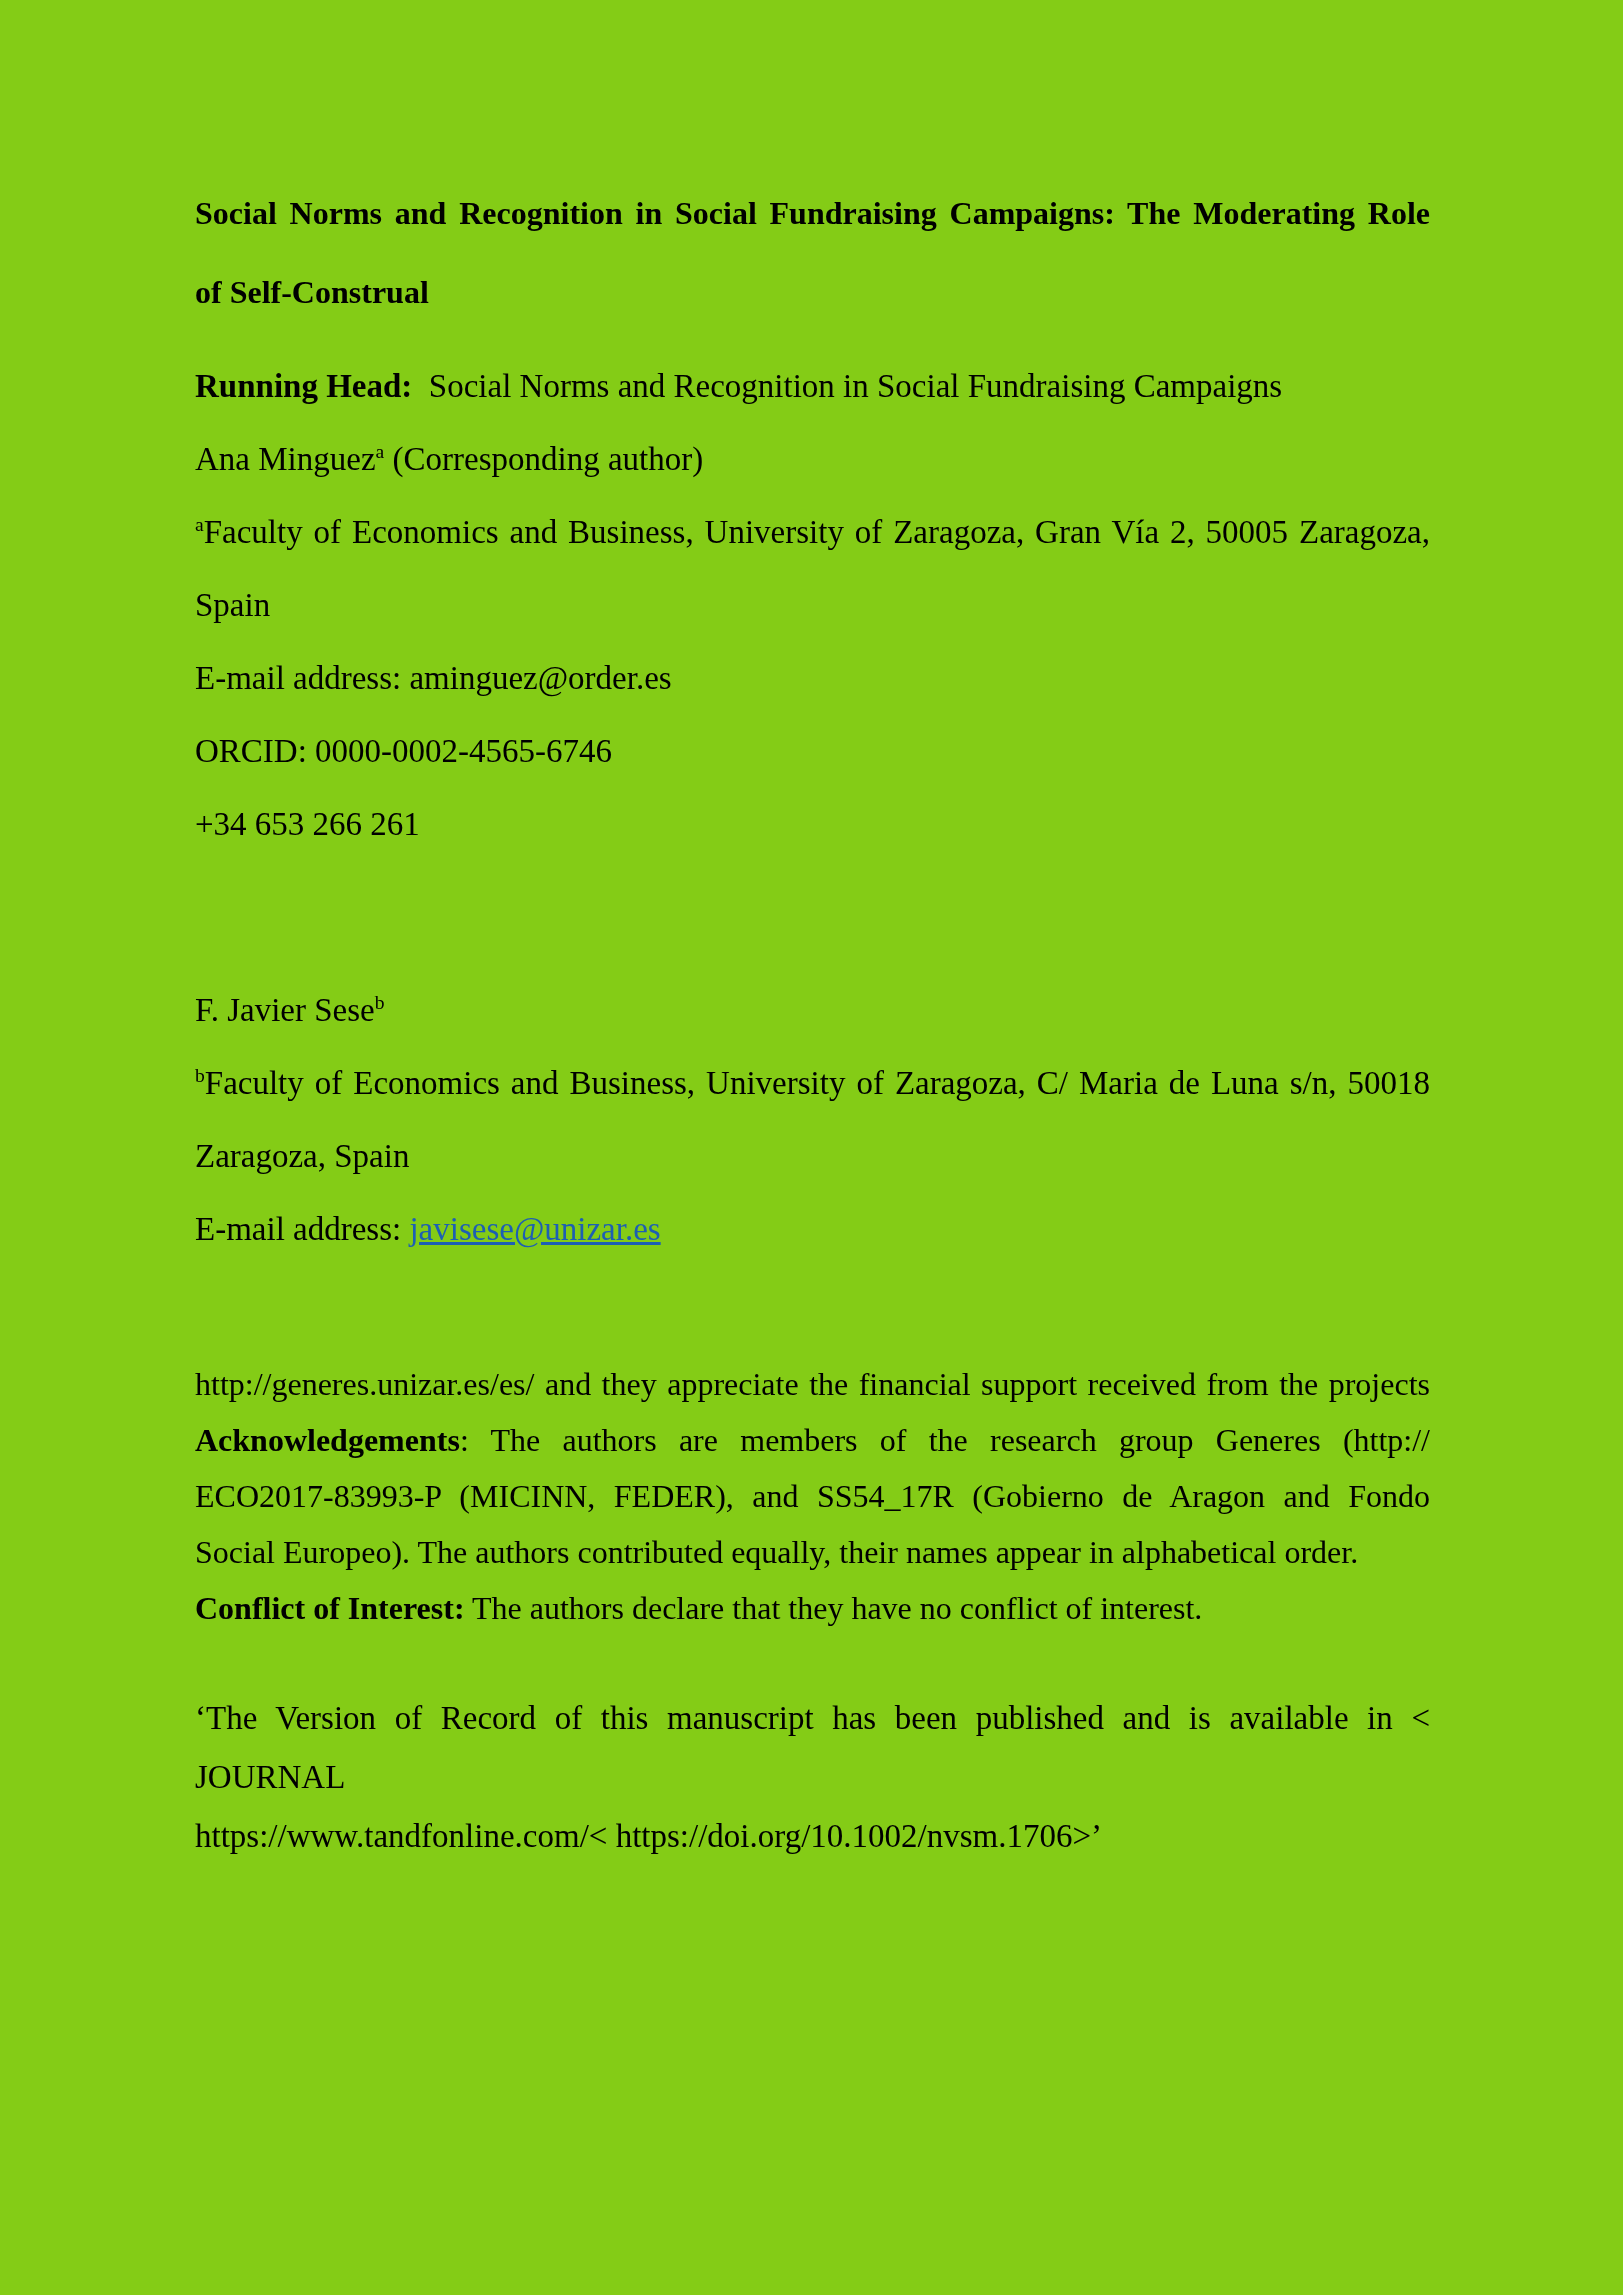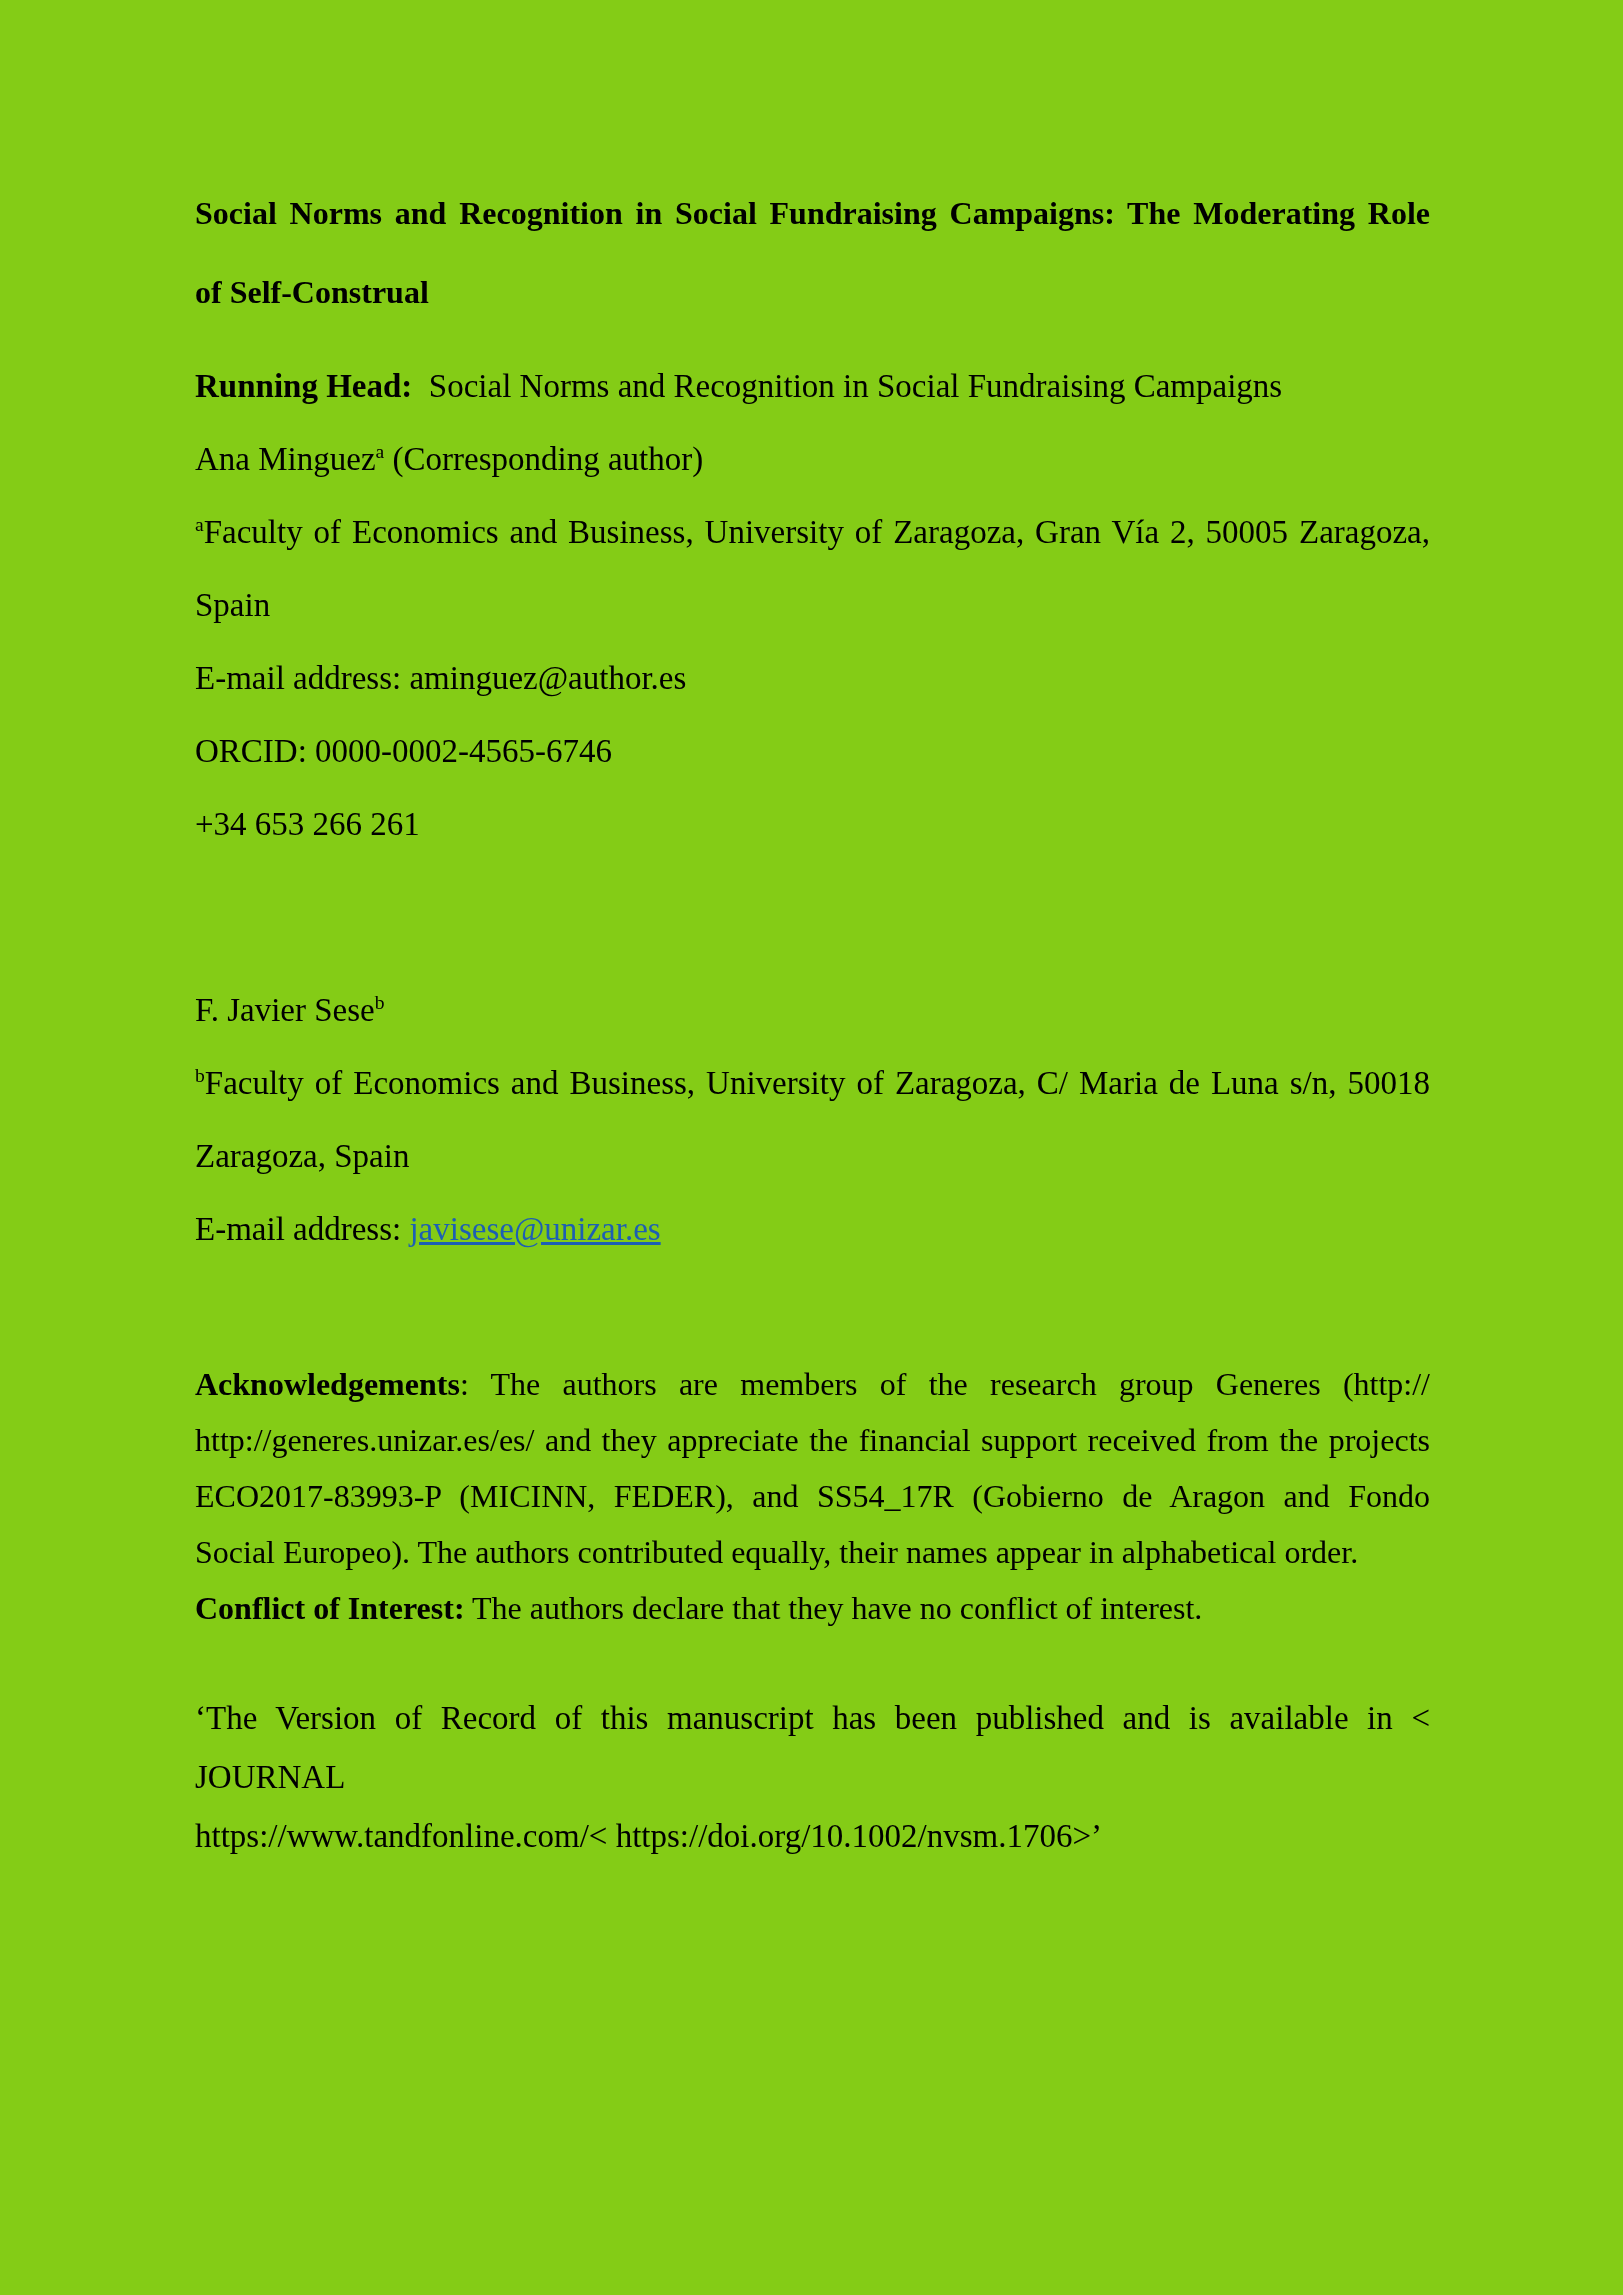--- a/index.html
+++ b/index.html
@@ -39,41 +39,41 @@
         <div class="line"><span class="b">Running Head:</span><span>&nbsp; Social Norms and Recognition in Social Fundraising Campaigns</span></div>
       </div>
       <div class="block m">
         <div class="line"><span>Ana Minguez</span><span class="sup">a</span><span> (Corresponding author)</span></div>
       </div>
       <div class="block m">
         <div class="line j"><span class="sup">a</span><span>Faculty of Economics and Business, University of Zaragoza, Gran Vía 2, 50005 Zaragoza,</span></div>
         <div class="line"><span>Spain</span></div>
       </div>
       <div class="block m">
-        <div class="line"><span>E-mail address: aminguez@author.es</span></div>
+        <div class="line"><span>E-mail address: aminguez@order.es</span></div>
       </div>
       <div class="block m">
         <div class="line"><span>ORCID: 0000-0002-4565-6746</span></div>
       </div>
       <div class="block m">
         <div class="line"><span>+34 653 266 261</span></div>
       </div>
       <div class="block m" style="margin-top: 113px;">
         <div class="line"><span>F. Javier Sese</span><span class="sup">b</span></div>
       </div>
       <div class="block m">
         <div class="line j"><span class="sup">b</span><span>Faculty of Economics and Business, University of Zaragoza, C/ Maria de Luna s/n, 50018</span></div>
         <div class="line"><span>Zaragoza, Spain</span></div>
       </div>
       <div class="block m">
         <div class="line"><span>E-mail address: </span><a href="#" class="link">javisese@unizar.es</a></div>
       </div>
       <div class="block a" style="margin-top: 90px;">
+        <div class="line j"><span>http://generes.unizar.es/es/ and they appreciate the financial support received from the projects</span></div>
         <div class="line j"><span class="b">Acknowledgements</span><span>: The authors are members of the research group Generes (http://</span></div>
-        <div class="line j"><span>http://generes.unizar.es/es/ and they appreciate the financial support received from the projects</span></div>
         <div class="line j"><span>ECO2017-83993-P (MICINN, FEDER), and SS54_17R (Gobierno de Aragon and Fondo</span></div>
         <div class="line"><span>Social Europeo). The authors contributed equally, their names appear in alphabetical order.</span></div>
       </div>
       <div class="block a">
         <div class="line"><span class="b">Conflict of Interest:</span><span> The authors declare that they have no conflict of interest.</span></div>
       </div>
       <div class="block v" style="margin-top: 53px;">
         <div class="line j"><span>‘The Version of Record of this manuscript has been published and is available in &lt; JOURNAL</span></div>
         <div class="line"><span>https://www.tandfonline.com/&lt; https://doi.org/10.1002/nvsm.1706&gt;’</span></div>
       </div>

